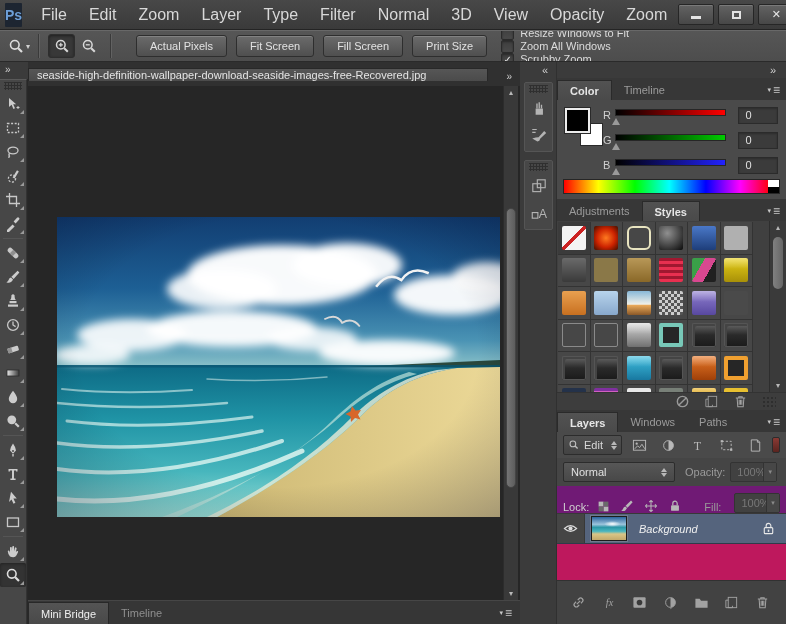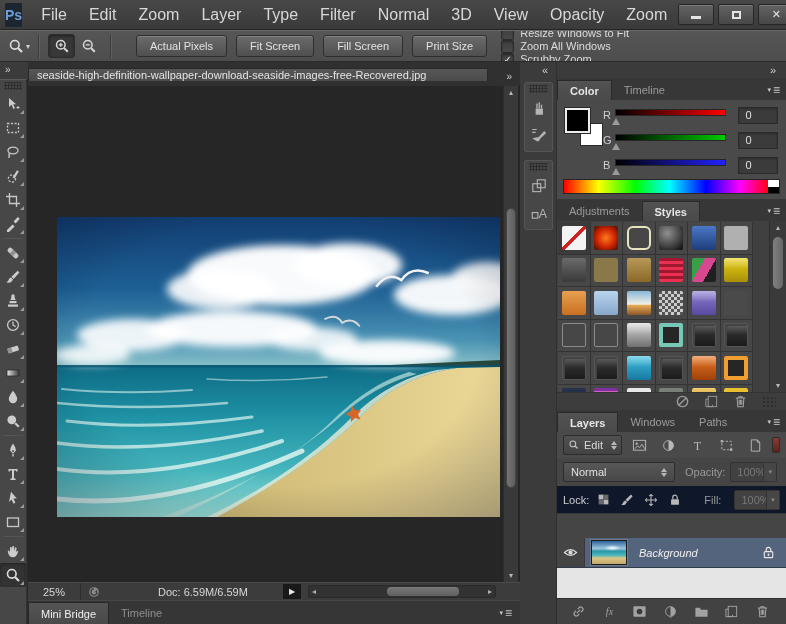--- a/index.html
+++ b/index.html
@@ -150,34 +150,34 @@
   .ftoggle { margin-left:auto; width:10px; height:16px; background:linear-gradient(180deg,#8a3a34,#5a241f);
     border:1px solid #2c2c2c; border-radius:2px; }
   .blendrow { height:28px; background:#454545; display:flex; align-items:center; padding:0 6px; }
   .blenddd { width:112px; height:20px; background:linear-gradient(180deg,#575757,#484848);
     border:1px solid #2c2c2c; border-radius:2px; display:flex; align-items:center; padding:0 7px; color:#e0e0e0; }
   .dimlabel { color:#9a9a9a; margin-left:10px; }
   .dimdd { margin-left:5px; width:47px; height:20px; background:#414141; border:1px solid #333;
     border-radius:2px; display:flex; align-items:center; padding-left:6px; color:#787878; position:relative; }
   .dimdd .dbtn { position:absolute; right:0; top:0; bottom:0; width:13px; border-left:1px solid #333;
     display:flex; align-items:center; justify-content:center; color:#8a8a8a; font-size:7px; background:#474747; }
-  .lockrow { height:28px; background:#0f172a; display:flex; align-items:center; padding:0 6px; gap:8px; border-bottom:1px solid #383838; }
+  .lockrow { height:28px; background:#701a75; display:flex; align-items:flex-end; padding:0 6px; gap:8px; border-bottom:1px solid #383838; }
   .locklabel { color:#cfcfcf; }
-  .layerslist { flex:1; background:#e5e5e5;margin-top:24px; }
+  .layerslist { flex:1; background:#be185d; }
   .layerrow { height:30px; display:flex; align-items:center; background:#55647d; border-bottom:1px solid #2f3a4a; }
   .eyecell { width:28px; height:100%; background:#454545; border-right:1px solid #383838;
     display:flex; align-items:center; justify-content:center; }
   .lthumb { width:36px; height:25px; margin-left:6px; border:1px solid #1d1d1d; outline:1px solid #707b8d;
     background:
       radial-gradient(ellipse 12px 4px at 60% 30%, rgba(255,255,255,.95), transparent 70%),
       linear-gradient(180deg,#2a649c 0%,#9cc4dc 32%,#2c98a6 45%,#49b6c0 62%,#d9c687 74%,#c2a96a 100%);
   }
   .lname { margin-left:12px; font-style:italic; color:#f0f0f0; }
   .llock { margin-left:auto; margin-right:10px; }
-  .layersbottom { height:26px; background:#424242; border-top:1px solid #313131; display:flex;
+  .layersbottom { height:44px; background:#424242; border-top:1px solid #313131; display:flex;
     align-items:center; justify-content:space-between; padding:0 16px 0 14px; }
 </style>
 </head>
 <body>
 
 <div class="app">
 
   <div class="menubar">
     <div class="pslogo">Ps</div>
     <ul class="menus">
@@ -528,40 +528,20 @@
         <rect x="0" y="0" width="443" height="300" fill="url(#vig)"></rect>
       </svg>
 
       <div class="vscroll">
         <div class="arr" style="top:2px">▴</div>
         <div class="thumb"></div>
         <div class="arr" style="bottom:2px">▾</div>
       </div>
     </div>
 
-    <div class="statusbar">
-      <div class="zoomval">25%</div>
-      <div class="statediv"></div>
-      <span class="ic" id="sb-sync">
-          <svg viewBox="0 0 16 16" width="14" height="14">
-            <circle cx="8" cy="8" r="5.5" fill="#8a8a8a"></circle>
-            <path d="M8 4.5 a3.5 3.5 0 1 0 3.5 3.5" stroke="#3c3c3c" fill="none" stroke-width="1.4"></path>
-            <path d="M11.5 5.5 v2.8 h-2.8" fill="#3c3c3c"></path>
-          </svg>
-        </span>
-      <div class="docsize">Doc: 6.59M/6.59M</div>
-      <div class="flyoutblk">
-          <span>▶</span>
-        </div>
-      <div class="hscroll">
-        <span class="arr" style="left:3px">◂</span>
-        <div class="thumb"></div>
-        <span class="arr" style="right:3px">▸</span>
-      </div>
-    </div>
 
     <div class="minibridgebar">
       <div class="mbtab active">Mini Bridge</div>
       <div class="mbtab dim">Timeline</div>
       <div class="panelmenu">
         <span class="car">▾</span>
         <span class="lines">≡</span>
       </div>
     </div>
   </div>

